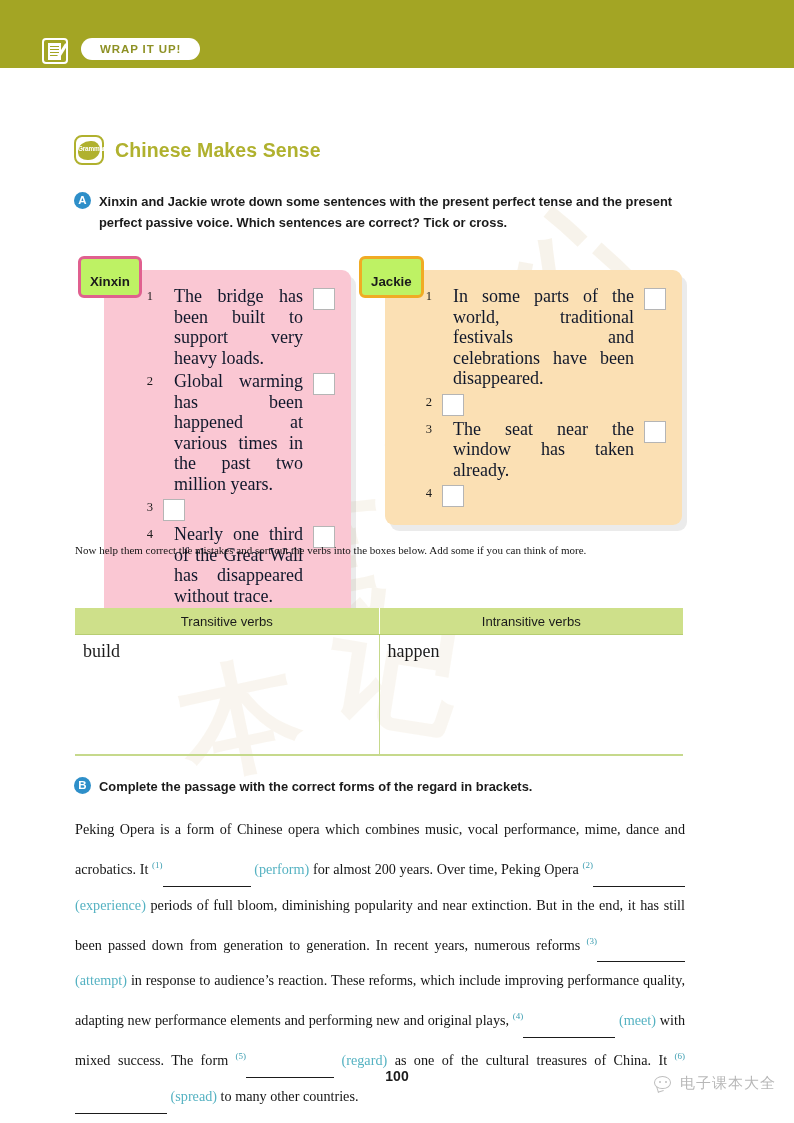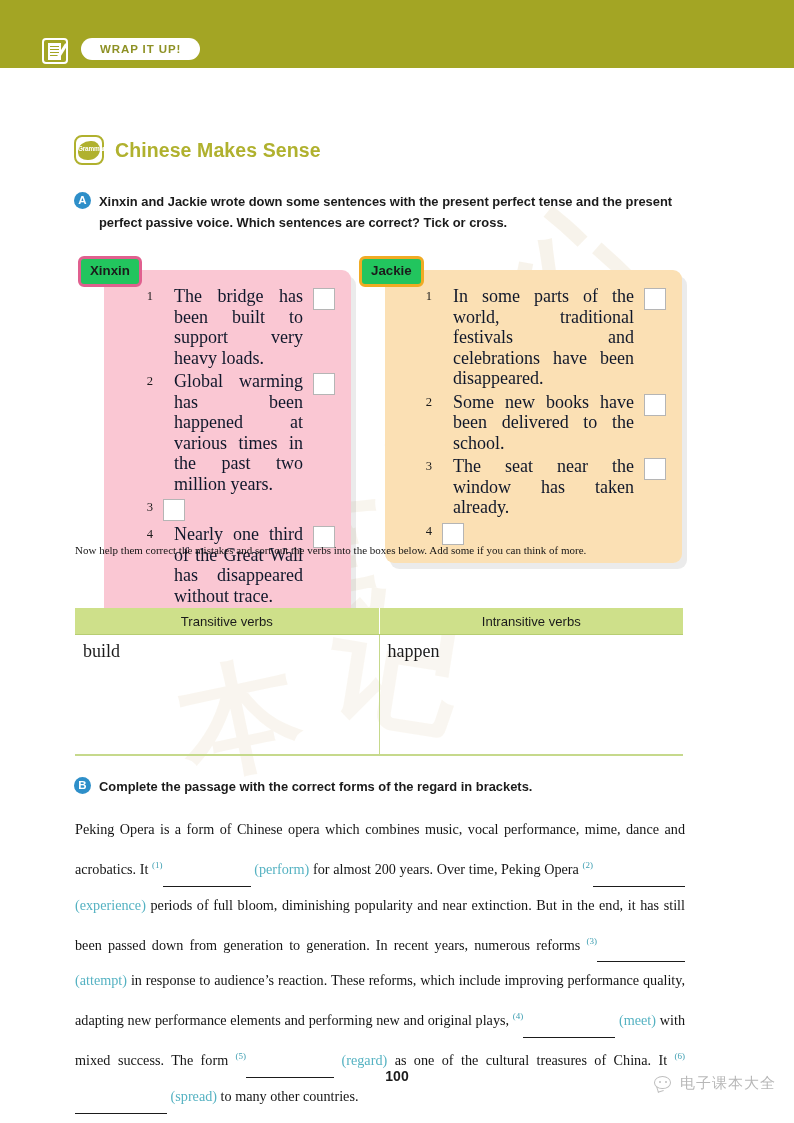--- a/index.html
+++ b/index.html
@@ -207,23 +207,23 @@
   .card-xinxin { left: 0; width: 247px; background: #fac7d3; }
   .card-jackie { left: 281px; width: 297px; background: #fbe0b4; }
   .card-body {
     padding: 16px 16px 15px 0;
     position: relative;
   }
   .name-tag {
     position: absolute;
     left: -26px;
     top: -14px;
-    background: #22c55e;
+    background: #bef264;
     border-radius: 6px;
-    padding: 4px 9px 6px;
+    padding: 15px 9px 6px;
     font-family: "Liberation Sans", sans-serif;
     font-weight: bold;
     font-size: 13.3px;
     color: #1b1b1b;
     box-sizing: border-box;
     z-index: 4;
   }
   .tag-xinxin { border: 3.2px solid #e0608f; }
   .tag-jackie { border: 3.2px solid #f0ab24; }
 
@@ -482,21 +482,20 @@
     <div class="card-body">
       <div class="name-tag tag-jackie">Jackie</div>
       <ul class="sent-list">
         <li class="sent-row">
           <span class="sent-num">1</span>
           <span class="sent-text">In some parts of the world, traditional festivals and celebrations have been disappeared.</span>
           <span class="sent-box"></span>
         </li>
         <li class="sent-row">
           <span class="sent-num">2</span>
-          <span class="sent-text">Some new books have been delivered to the school.</span>
           <span class="sent-box"></span>
         </li>
         <li class="sent-row">
           <span class="sent-num">3</span>
           <span class="sent-text">The seat near the window has taken already.</span>
           <span class="sent-box"></span>
         </li>
         <li class="sent-row">
           <span class="sent-num">4</span>
           <span class="sent-box"></span>

